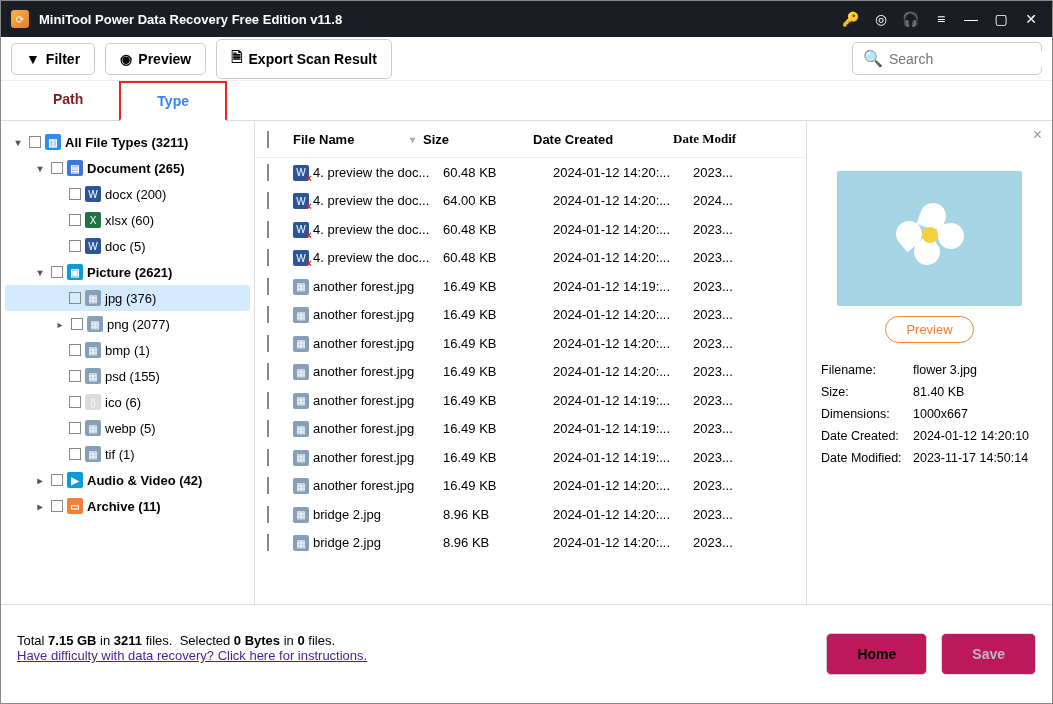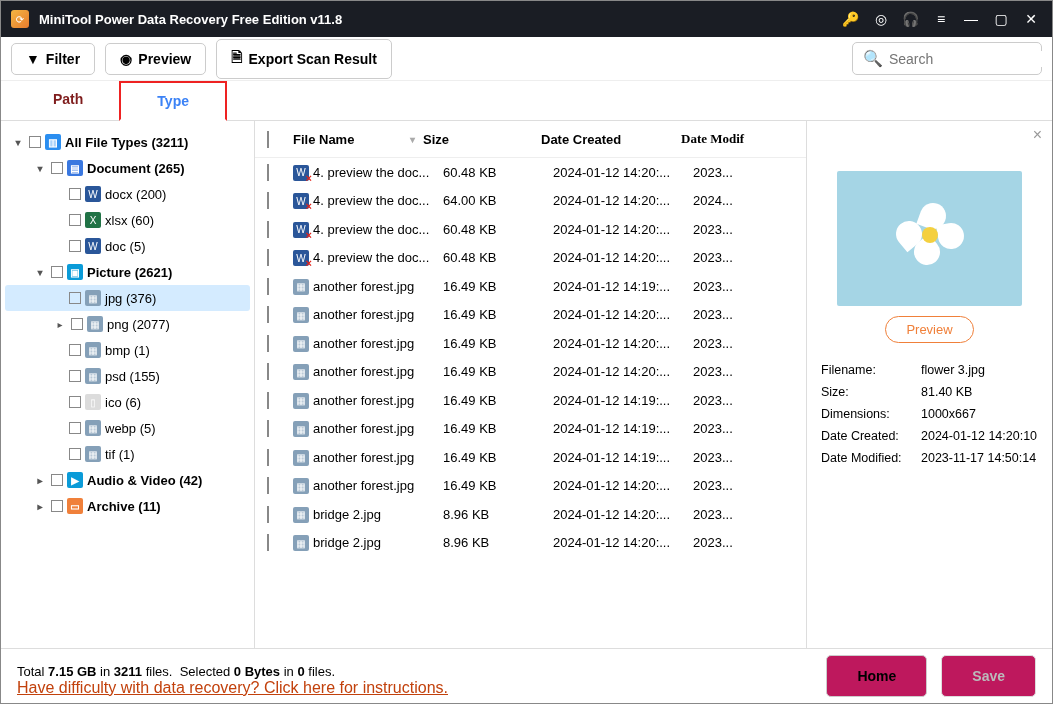--- a/index.html
+++ b/index.html
@@ -25,38 +25,38 @@
   .tw { display:inline-block; width:14px; text-align:center; font-size:10px; color:#555;}
   .cb { width:12px; height:12px; border:1px solid #888;}
   .ticon { width:16px; height:16px; border-radius:2px; display:inline-flex; align-items:center; justify-content:center; font-size:10px; color:white;}
   .ic-all{ background:#2b8ef0;} .ic-doc{ background:#3a78e0;} .ic-word{ background:#2a5699; }
   .ic-xlsx{ background:#217346;} .ic-docf{ background:#2a5699;} .ic-pic{ background:#0a9bd8;}
   .ic-jpg{ background:#85a0b8;} .ic-png{ background:#85a0b8;} .ic-bmp{ background:#85a0b8;}
   .ic-psd{ background:#85a0b8;} .ic-ico{ background:#dcdcdc;} .ic-webp{ background:#85a0b8;}
   .ic-tif{ background:#85a0b8;} .ic-audio{ background:#0a9bd8;} .ic-arch{ background:#f0803a;}
   .center { flex:1; display:flex; flex-direction:column; border-right:1px solid #ddd; overflow:hidden;}
   .cols-head { display:flex; align-items:center; padding:10px 12px; font-size:13px; font-weight:bold; border-bottom:1px solid #eee;}
-  .c-cb{width:26px;} .c-icon{width:20px;} .c-name{flex:0 0 130px; display:flex; align-items:center; gap:6px;} .c-size{flex:0 0 110px;} .c-date{flex:0 0 140px;margin-left:8px;} .c-mod{flex:0 0 70px;font-family:Liberation Serif, serif;}
+  .c-cb{width:26px;} .c-icon{width:20px;} .c-name{flex:0 0 130px; display:flex; align-items:center; gap:6px;} .c-size{flex:0 0 110px;} .c-date{flex:0 0 140px;} .c-mod{flex:0 0 70px;font-family:Liberation Serif, serif;}
   .rows { flex:1; overflow:auto; }
   .row { display:flex; align-items:center; padding:6px 12px; font-size:13px; }
   .row .fname { flex:0 0 130px; overflow:hidden; text-overflow:ellipsis; white-space:nowrap;}
   .row .fsize { flex:0 0 110px;} .row .fdate{flex:0 0 140px;} .row .fmod{flex:0 0 70px;}
   .deleted-x { position:relative; }
   .deleted-x::after{ content:"×"; position:absolute; right:-3px; bottom:-3px; color:#e2231a; font-weight:bold; font-size:11px;}
   .preview-pane { width:245px; padding:10px 14px; font-size:13px; overflow:auto; position:relative;}
   .close-x { position:absolute; right:10px; top:5px; color:#999; cursor:pointer; font-size:16px;}
   .thumb { width:185px; height:135px; margin:40px auto 10px; background:#a5d5e5; border-radius:2px; display:flex; align-items:center; justify-content:center; position:relative; overflow:hidden;}
   .flower { width:80px; height:80px; position:relative;}
   .flower .petal { position:absolute; width:26px; height:26px; background:#fff; border-radius:50% 50% 50% 0;}
   .btn-preview { border:1px solid #f0803a; color:#f0803a; border-radius:15px; padding:5px 20px; background:none; font-size:13px; display:block; margin:0 auto 16px; cursor:pointer;}
   .meta-row { display:flex; padding:4px 0; font-size:12.5px;}
-  .meta-row .ml{ width:92px;} .meta-row .mv{ flex:1; white-space:nowrap; overflow:hidden;margin-left:8px;}
-  .footer { border-top:1px solid #ddd; padding:6px 16px; display:flex; align-items:flex-end; font-size:13px;}
+  .meta-row .ml{ width:92px;} .meta-row .mv{ flex:1; white-space:nowrap; overflow:hidden;}
+  .footer { border-top:1px solid #ddd; padding:28px 16px; display:flex; align-items:flex-start; font-size:13px;}
   .footer .fl{ flex:1;}
-  .footer .link { color:#c2410c; text-decoration:underline; cursor:pointer; font-size:16px;}
+  .footer .link { color:#4c1d95; text-decoration:underline; cursor:pointer; font-size:13px;}
   .footer .fbtn { border:1px solid #ccc; border-radius:5px; padding:12px 30px; font-size:14px; font-weight:bold; background:#be185d; margin-left:14px; cursor:pointer;}
   .footer .fbtn.disabled { color:#bbb; border-color:#ddd; cursor:default;}
   .sort-ind { color:#aaa; font-size:10px; margin-left:auto; padding-right:8px;}
 </style>
 </head>
 <body>
 
 <div class="titlebar">
   <span class="logo">⟳</span>
   <span class="title">MiniTool Power Data Recovery Free Edition v11.8</span>

